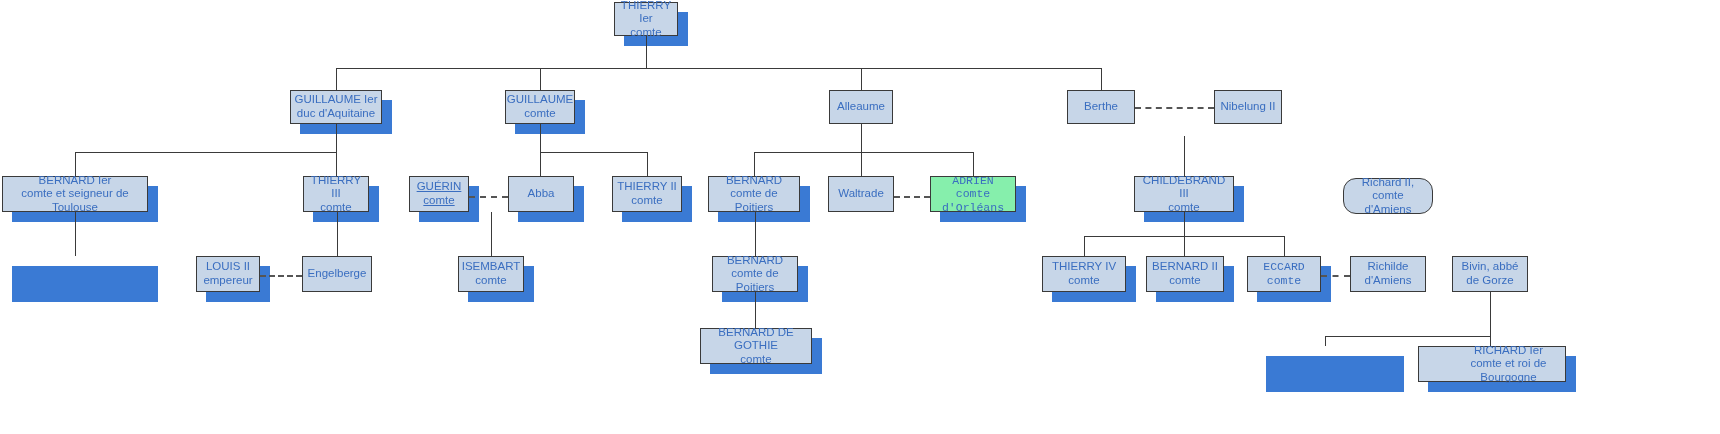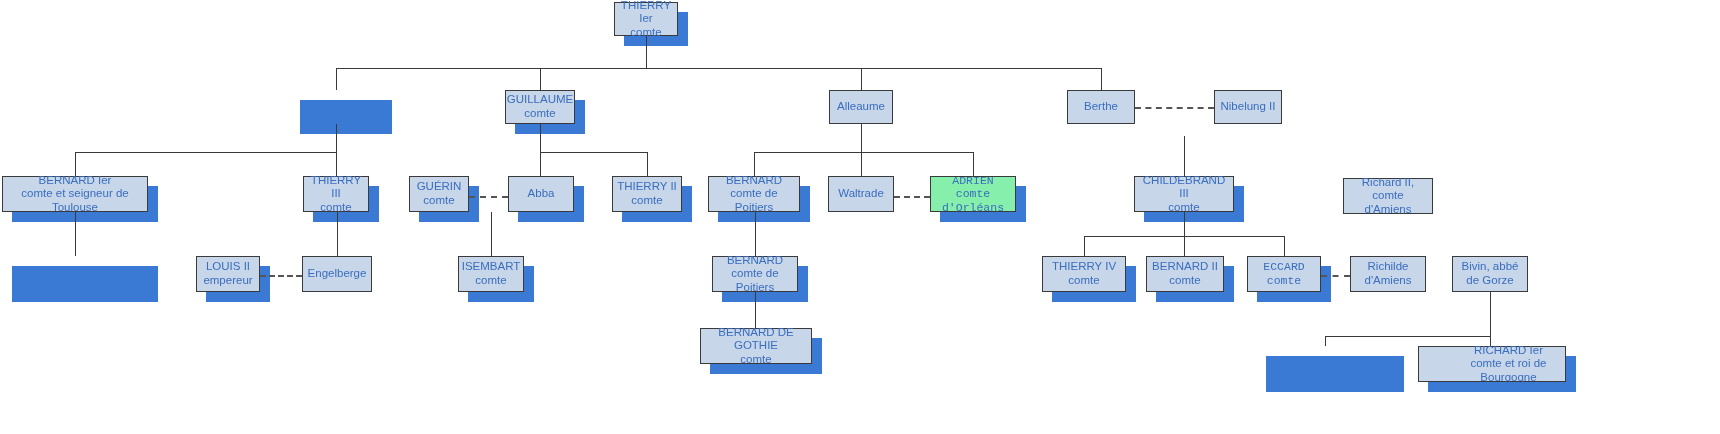--- a/index.html
+++ b/index.html
@@ -75,60 +75,63 @@
     <div class="edge v" style="background: rgb(58, 58, 58); left: 1325px; top: 336px; height: 10px;"></div>
     <div class="edge v" style="background: rgb(58, 58, 58); left: 1490px; top: 336px; height: 10px;"></div>
     <div class="dash-h" style="left: 1135px; top: 107px; width: 79px;"></div>
     <div class="dash-h" style="left: 469px; top: 196px; width: 39px;"></div>
     <div class="dash-h" style="left: 894px; top: 196px; width: 36px;"></div>
     <div class="dash-h" style="left: 260px; top: 275px; width: 42px;"></div>
     <div class="dash-h" style="left: 1321px; top: 275px; width: 29px;"></div>
     <div class="node" style="left: 614px; top: 2px; width: 64px; height: 34px; background: rgb(199, 214, 232); border-color: rgb(58, 58, 58); color: rgb(58, 110, 192);">
       <div><span>THIERRY Ier</span><span class="l2">comte</span></div>
     </div>
+    <div class="node" style="left: 290px; top: 90px; width: 92px; height: 34px; background: rgb(199, 214, 232); border-color: rgb(58, 58, 58); color: rgb(58, 110, 192);">
+      <div><span>GUILLAUME Ier</span><span class="l2">duc d'Aquitaine</span></div>
+    </div>
     <div class="node" style="left: 505px; top: 90px; width: 70px; height: 34px; background: rgb(199, 214, 232); border-color: rgb(58, 58, 58); color: rgb(58, 110, 192);">
       <div><span>GUILLAUME</span><span class="l2">comte</span></div>
     </div>
     <div class="node" style="left: 829px; top: 90px; width: 64px; height: 34px; background: rgb(199, 214, 232); border-color: rgb(58, 58, 58); color: rgb(58, 110, 192);">
       <div><span>Alleaume</span></div>
     </div>
     <div class="node" style="left: 1067px; top: 90px; width: 68px; height: 34px; background: rgb(199, 214, 232); border-color: rgb(58, 58, 58); color: rgb(58, 110, 192);">
       <div><span>Berthe</span></div>
     </div>
     <div class="node" style="left: 1214px; top: 90px; width: 68px; height: 34px; background: rgb(199, 214, 232); border-color: rgb(58, 58, 58); color: rgb(58, 110, 192);">
       <div><span>Nibelung II</span></div>
     </div>
     <div class="node" style="left: 2px; top: 176px; width: 146px; height: 36px; background: rgb(199, 214, 232); border-color: rgb(58, 58, 58); color: rgb(58, 110, 192);">
       <div><span>BERNARD Ier</span><span class="l2">comte et seigneur de Toulouse</span></div>
     </div>
     <div class="node" style="left: 303px; top: 176px; width: 66px; height: 36px; background: rgb(199, 214, 232); border-color: rgb(58, 58, 58); color: rgb(58, 110, 192);">
       <div><span>THIERRY III</span><span class="l2">comte</span></div>
     </div>
-    <div class="node" style="left: 409px; top: 176px; width: 60px; height: 36px; background: rgb(199, 214, 232); border-color: rgb(58, 58, 58); color: rgb(58, 110, 192);">
+    <div class="node" style="left: 409px; top: 176px; width: 60px; height: 36px; background: rgb(199, 214, 232); border-color: rgb(58, 58, 58); color: rgb(58, 110, 192); text-decoration: underline;">
       <div><span>GUÉRIN</span><span class="l2">comte</span></div>
     </div>
     <div class="node" style="left: 508px; top: 176px; width: 66px; height: 36px; background: rgb(199, 214, 232); border-color: rgb(58, 58, 58); color: rgb(58, 110, 192);">
       <div><span>Abba</span></div>
     </div>
     <div class="node" style="left: 612px; top: 176px; width: 70px; height: 36px; background: rgb(199, 214, 232); border-color: rgb(58, 58, 58); color: rgb(58, 110, 192);">
       <div><span>THIERRY II</span><span class="l2">comte</span></div>
     </div>
     <div class="node" style="left: 708px; top: 176px; width: 92px; height: 36px; background: rgb(199, 214, 232); border-color: rgb(58, 58, 58); color: rgb(58, 110, 192);">
       <div><span>BERNARD</span><span class="l2">comte de Poitiers</span></div>
     </div>
     <div class="node" style="left: 828px; top: 176px; width: 66px; height: 36px; background: rgb(199, 214, 232); border-color: rgb(58, 58, 58); color: rgb(58, 110, 192);">
       <div><span>Waltrade</span></div>
     </div>
     <div class="node" style="left: 930px; top: 176px; width: 86px; height: 36px; background: #86efac; border-color: rgb(58, 58, 58); color: rgb(58, 110, 192); font-family: Liberation Mono, monospace;">
       <div><span>ADRIEN</span><span class="l2">comte d'Orléans</span></div>
     </div>
     <div class="node" style="left: 1134px; top: 176px; width: 100px; height: 36px; background: rgb(199, 214, 232); border-color: rgb(58, 58, 58); color: rgb(58, 110, 192);">
       <div><span>CHILDEBRAND III</span><span class="l2">comte</span></div>
     </div>
-    <div class="node" style="left: 1343px; top: 178px; width: 90px; height: 36px; background: rgb(199, 214, 232); border-color: rgb(58, 58, 58); color: rgb(58, 110, 192);">
+    <div class="node" style="left: 1343px; top: 178px; width: 90px; height: 36px; background: rgb(199, 214, 232); border-color: rgb(58, 58, 58); color: rgb(58, 110, 192); border-radius: 13px;">
       <div><span>Richard II, comte</span><span class="l2">d'Amiens</span></div>
     </div>
     <div class="node" style="left: 196px; top: 256px; width: 64px; height: 36px; background: rgb(199, 214, 232); border-color: rgb(58, 58, 58); color: rgb(58, 110, 192);">
       <div><span>LOUIS II</span><span class="l2">empereur</span></div>
     </div>
     <div class="node" style="left: 302px; top: 256px; width: 70px; height: 36px; background: rgb(199, 214, 232); border-color: rgb(58, 58, 58); color: rgb(58, 110, 192);">
       <div><span>Engelberge</span></div>
     </div>
     <div class="node" style="left: 458px; top: 256px; width: 66px; height: 36px; background: rgb(199, 214, 232); border-color: rgb(58, 58, 58); color: rgb(58, 110, 192);">
       <div><span>ISEMBART</span><span class="l2">comte</span></div>

